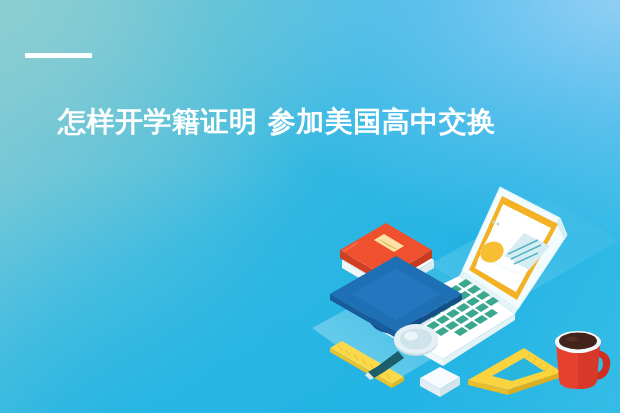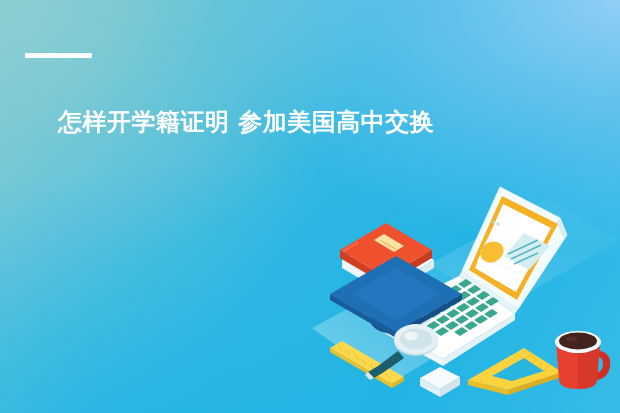--- a/index.html
+++ b/index.html
@@ -51,21 +51,21 @@
     border-radius: 1px;
   }
 
   
   #headline {
     position: absolute;
     left: 58px;
     top: 102px;
     width: 520px;
     color: #ffffff;
-    font-size: 24px;
+    font-size: 28px;
     line-height: 40px;
     font-weight: 700;
     letter-spacing: 0.5px;
     white-space: nowrap;
     font-family: "DejaVu Sans", "Liberation Sans", sans-serif;
   }
 
   
   #illustration {
     position: absolute;

